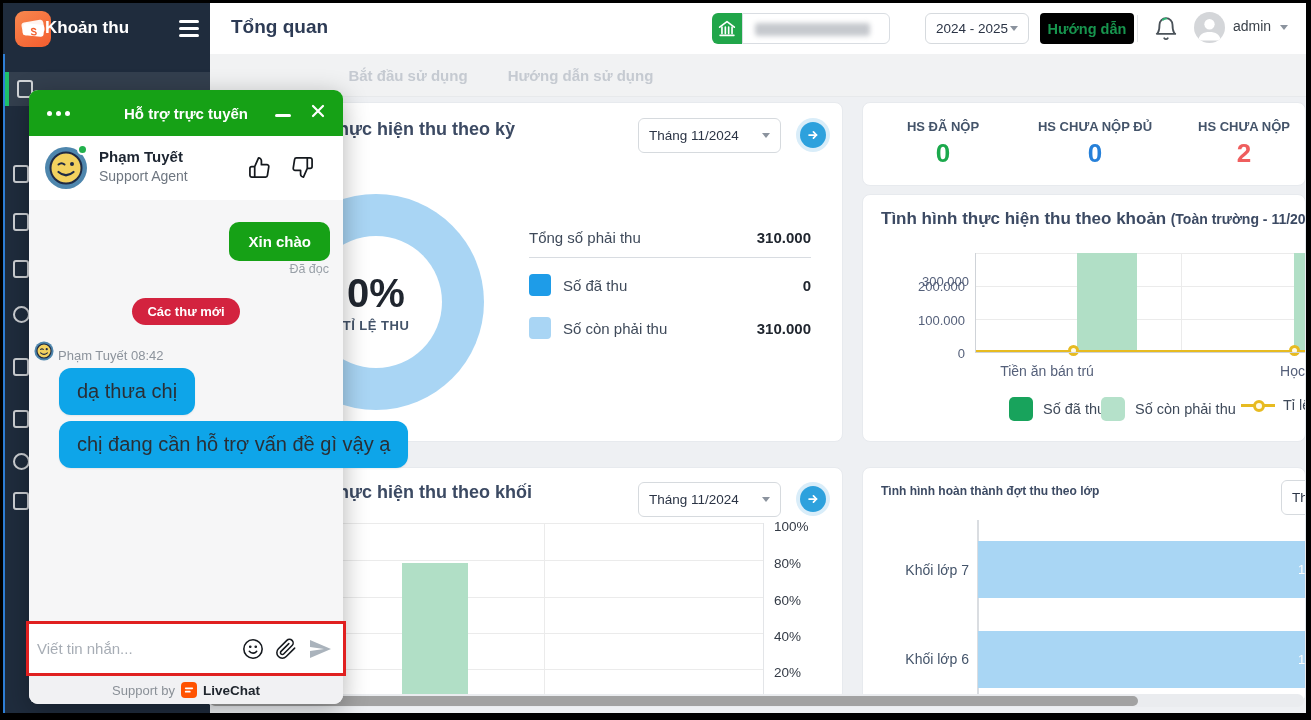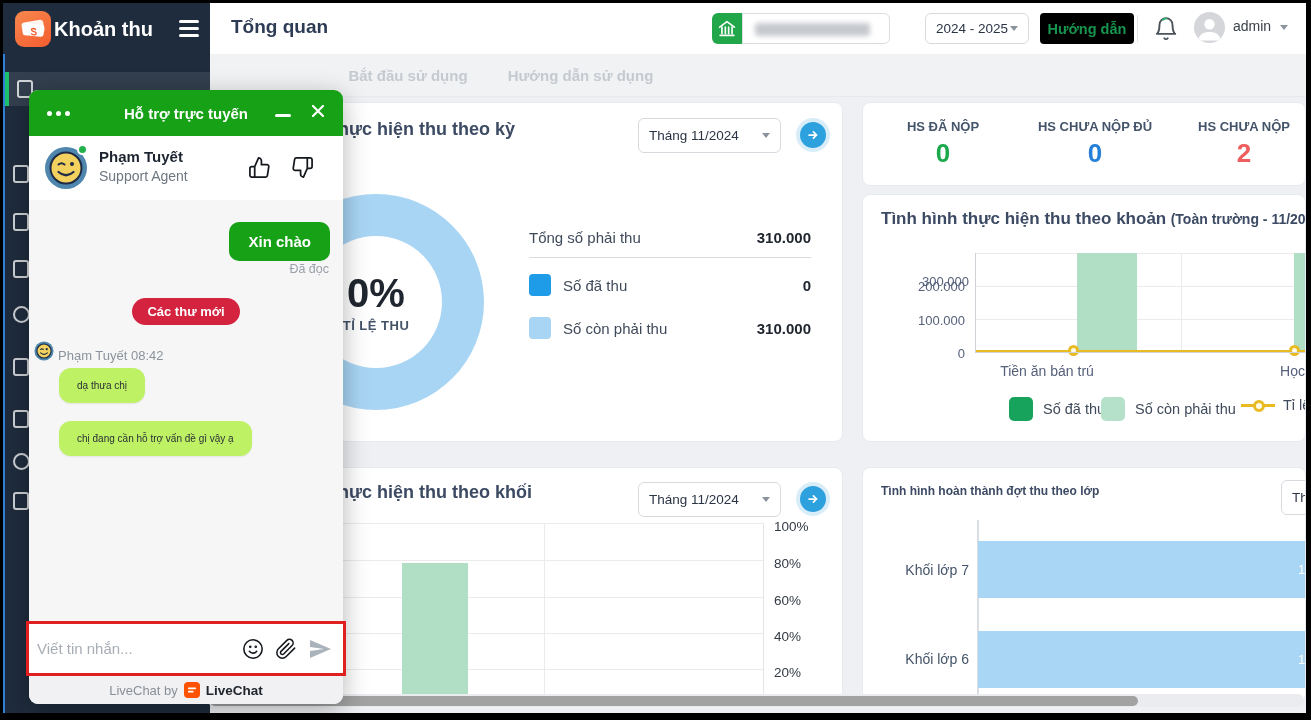--- a/index.html
+++ b/index.html
@@ -9,21 +9,21 @@
   #page { position:absolute; left:3px; top:3px; width:1303px; height:710px; background:#eef0f3; overflow:hidden; }
   .abs { position:absolute; }
 
   
   .sidebar { left:0; top:0; width:207px; height:100%; background:#1f2c3d; }
   .side-blueline { left:0; top:51px; bottom:0; width:2px; background:#2f7fd6; }
   .side-logo { left:12px; top:8px; width:36px; height:36px; border-radius:9px;
     background:linear-gradient(145deg,#f8884f,#f35c2e); }
   .logo-sheet1 { left:7px; top:10px; width:22px; height:13px; background:#fff; border-radius:3px; transform:rotate(-10deg); opacity:.92; }
   .logo-sheet2 { left:8px; top:13px; width:21px; height:12px; background:#fff; border-radius:3px; transform:rotate(6deg); }
-  .side-title { left:51px; top:15px; color:#fff; font-size:20px; font-weight:700; }
+  .side-title { left:42px; top:15px; color:#fff; font-size:17px; font-weight:700; }
   .burger { left:176px; top:17px; width:20px; }
   .burger div { height:3px; background:#fff; border-radius:2px; margin-bottom:4px; }
   .side-sel { left:2px; top:69px; width:205px; height:34px; background:rgba(255,255,255,.09); }
   .side-selbar { left:0; top:0; width:4px; height:34px; background:#1ec16b; }
   .sideicon { left:10px; width:16px; height:18px; border:2px solid rgba(255,255,255,.78); border-radius:3px; }
   .sideicon.round { width:17px; height:17px; border-radius:50%; }
 
   
   .topbar { left:207px; top:0; right:0; height:51px; background:#fff; }
   .pagetitle { left:21px; top:13px; font-size:19px; font-weight:700; color:#2d3b55; }
@@ -106,21 +106,21 @@
   .closebtn { position:absolute; right:18px; top:14px; }
   .agentrow { left:0; top:46px; right:0; height:64px; background:#fff; }
   .agname { left:70px; top:12px; font-size:15px; font-weight:700; color:#1c2430; }
   .agrole { left:70px; top:32px; font-size:14px; color:#6e7680; }
   .presence { left:48px; top:8px; width:11px; height:11px; border-radius:50%; background:#22b14c; border:2px solid #fff; }
   .bub-out { right:13px; top:132px; background:#16a116; color:#fff; font-size:15px; font-weight:600; padding:11px 19px; border-radius:10px; }
   .receipt { right:14px; top:172px; font-size:12.5px; color:#99a0a8; }
   .newbadge { left:0; right:0; top:212px; text-align:center; }
   .newbadge span { background:#d3233f; color:#fff; font-size:13px; font-weight:600; padding:6px 15px; border-radius:15px; }
   .meta { left:29px; top:258px; font-size:13px; color:#8c939c; }
-  .bub-in { background:#bef264; color:#2a2f36; font-size:10px; padding:12px 18px; border-radius:12px; box-shadow:0 1px 2px rgba(0,0,0,.07); white-space:nowrap; }
+  .bub-in { background:#0ea5e9; color:#2a2f36; font-size:20px; padding:12px 18px; border-radius:12px; box-shadow:0 1px 2px rgba(0,0,0,.07); white-space:nowrap; }
   .inputbox { left:-3px; top:531px; width:320px; height:55px; background:#fff; border:3px solid #e02020; display:flex; align-items:center; }
   .chatinput { border:none; outline:none; flex:1; font-size:15px; color:#2a2f36; padding-left:8px; font-family:inherit; background:transparent; }
   .chatinput::placeholder { color:#a7adb5; }
   .inicon { margin-right:11px; display:flex; align-items:center; }
   .chat-foot { left:0; bottom:0; right:0; height:28px; background:#f1f1f3; border-radius:0 0 9px 9px; display:flex; align-items:center; justify-content:center; gap:6px; }
   .pby { font-size:13px; color:#8a9097; }
   .lclogo { width:16px; height:16px; border-radius:4px; background:#ff5200; display:flex; align-items:center; justify-content:center; }
   .lcname { font-size:13.5px; font-weight:700; color:#20262e; }
 </style>
 </head>
@@ -437,21 +437,21 @@
             </svg>
       </span>
       <span class="inicon">
         <svg width="24" height="24" viewBox="0 0 24 24">
               <polygon points="2,21 23,12 2,3 2,10 16,12 2,14" fill="#aab3bc"></polygon>
             </svg>
       </span>
     </div>
 
     <div class="abs chat-foot">
-      <span class="pby">LiveChat by</span>
+      <span class="pby">Support by</span>
       <span class="lclogo">
         <svg width="10" height="10" viewBox="0 0 12 12" fill="none" stroke="#fff" stroke-width="2" stroke-linecap="round">
               <path d="M2 4h8M2 8h5"></path>
             </svg>
       </span>
       <span class="lcname">LiveChat</span>
     </div>
   </div>
 
 </div>

